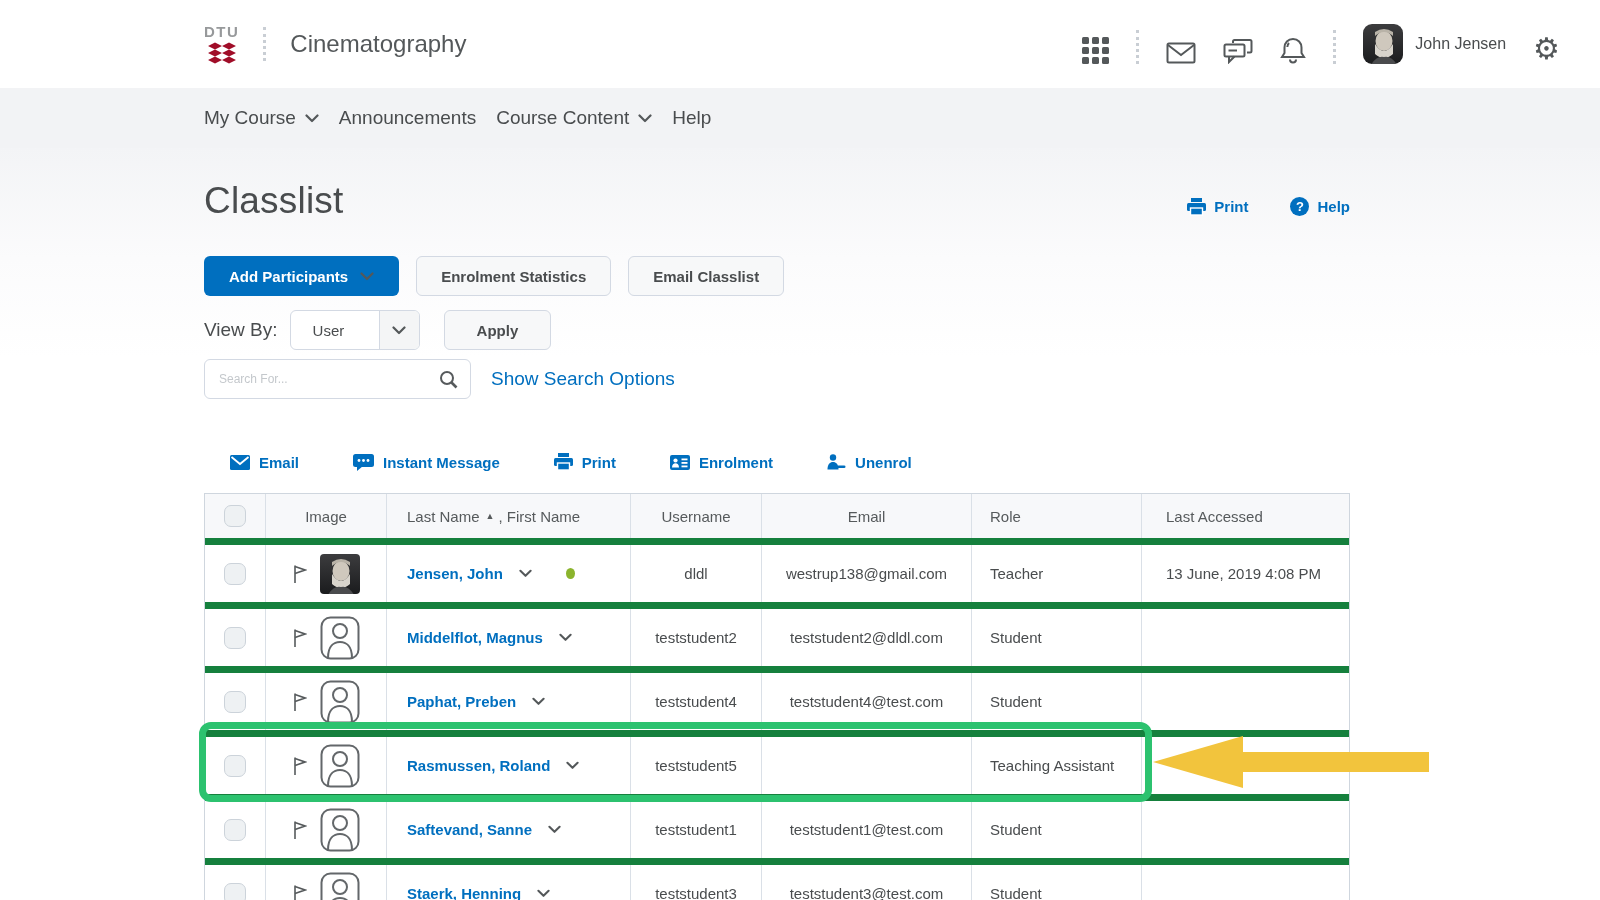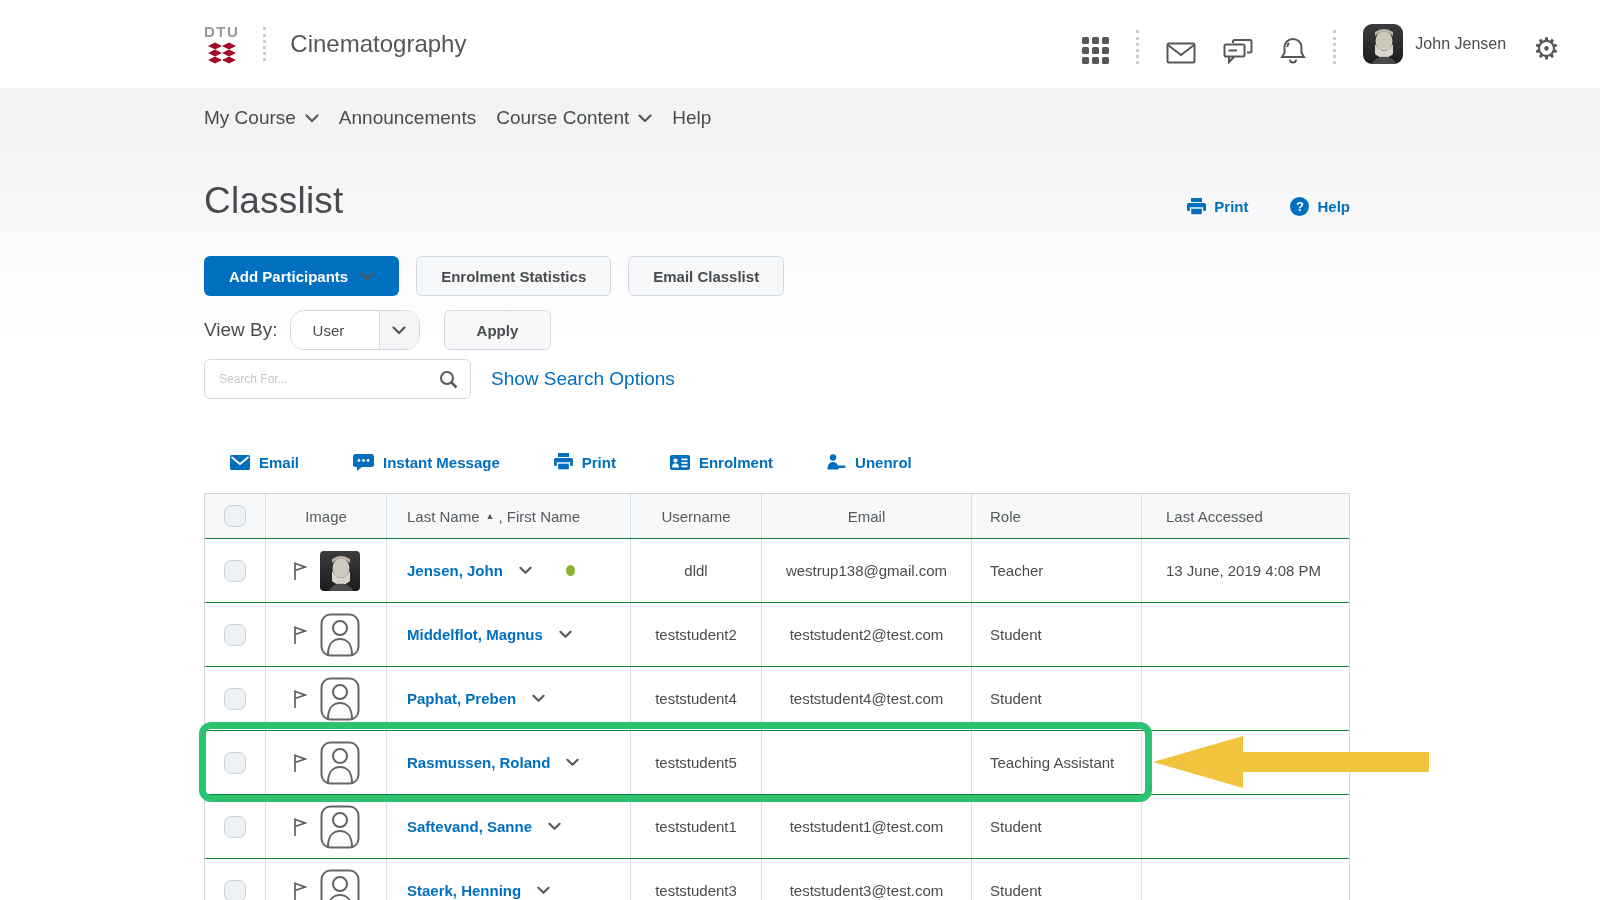--- a/index.html
+++ b/index.html
@@ -36,37 +36,37 @@
   .tlink { display:flex; align-items:center; gap:8px; color:#006fbf; font-weight:700; font-size:15px; cursor:pointer; }
   .help-circle { width:19px; height:19px; border-radius:50%; background:#006fbf; color:#fff; font-size:13px; font-weight:700; display:flex; align-items:center; justify-content:center; }
 
   .btn-row { margin-top:34px; display:flex; gap:17px; }
   .btn { font-family:inherit; font-size:15px; font-weight:700; border-radius:6px; padding:0 24px; height:40px; display:flex; align-items:center; gap:12px; cursor:pointer; border:1px solid transparent; }
   .btn-primary { background:#006fbf; color:#fff; }
   .btn-secondary { background:#f7f8f9; border-color:#d3d9e3; color:#494c4e; }
 
   .viewby-row { margin-top:14px; display:flex; align-items:center; gap:12px; }
   .viewby-label { font-size:19px; color:#494c4e; }
-  .select { display:flex; border:1px solid #d3d9e3; border-radius:14px; background:#fff; height:40px; overflow:hidden; cursor:pointer; }
+  .select { display:flex; border:1px solid #d3d9e3; border-radius:6px; background:#fff; height:40px; overflow:hidden; cursor:pointer; }
   .select-value { padding:0 24px 0 22px; display:flex; align-items:center; font-size:15px; color:#494c4e; min-width:88px; }
   .select-caret { width:40px; background:#f4f5f6; border-left:1px solid #d3d9e3; display:flex; align-items:center; justify-content:center; }
   .btn-apply { margin-left:0; }
 
   .search-row { margin-top:9px; display:flex; align-items:center; gap:20px; }
   .searchbox { width:267px; height:40px; border:1px solid #d3d9e3; border-radius:6px; background:#fff; display:flex; align-items:center; padding:0 12px 0 14px; }
   .searchbox input { border:0; outline:0; flex:1; font-size:12px; color:#494c4e; font-family:inherit; background:transparent; }
   .searchbox input::placeholder { color:#c4c8cc; }
   .sso-link { color:#006fbf; font-size:19px; cursor:pointer; }
 
   .actions-row { margin-top:54px; display:flex; gap:54px; padding-left:26px; }
   .action { display:flex; align-items:center; gap:9px; color:#006fbf; font-weight:700; font-size:15px; cursor:pointer; }
 
   
   .table-wrap { position:relative; margin-top:22px; width:1146px; border:1px solid #cfd6de; background:#fff; }
-  .trow { display:grid; grid-template-columns:61px 121px 244px 131px 210px 170px 207px; min-height:64px; border-top:1px solid #15803d; background:#fff; }
+  .trow { display:grid; grid-template-columns:61px 121px 244px 131px 210px 170px 207px; min-height:64px; border-top:7px solid #15803d; background:#fff; }
   .trow.thead { min-height:44px; background:#f7f8fa; border-top:0; }
   .tcell { display:flex; align-items:center; justify-content:center; border-right:1px solid #dae0e7; font-size:15px; padding:4px 8px; color:#494c4e; }
   .tcell:last-child { border-right:0; }
   .tcell.left { justify-content:flex-start; padding-left:20px; }
   .thead .tcell { color:#565a5c; font-size:15px; }
   .checkbox { width:22px; height:22px; border-radius:7px; background:#eef1f3; border:1px solid #ccd3da; cursor:pointer; }
   .sort-arrow { font-size:9px; color:#565a5c; margin:0 4px 0 6px; }
   .img-cell { gap:13px; }
   .flag { display:inline-flex; cursor:pointer; }
   .ph-avatar, .photo-avatar { display:none; }
@@ -381,21 +381,21 @@
     <div class="tcell left name-cell">
       <span class="name-link c-name">Middelflot, Magnus</span>
       <span class="row-chev chev" style="color:#54585a">
         <svg width="13" height="9" viewBox="0 0 14 9">
                 <use href="#chev-down"></use>
               </svg>
       </span>
 
     </div>
     <div class="tcell c-user">teststudent2</div>
-    <div class="tcell c-email">teststudent2@test.com</div>
+    <div class="tcell c-email">teststudent2@dldl.com</div>
     <div class="tcell left c-role" style="padding-left:18px">Student</div>
     <div class="tcell left c-last" style="padding-left:24px"></div>
   </div>
 
   <div class="trow">
     <div class="tcell">
       <span class="checkbox"></span>
     </div>
     <div class="tcell img-cell">
       <span class="flag">

